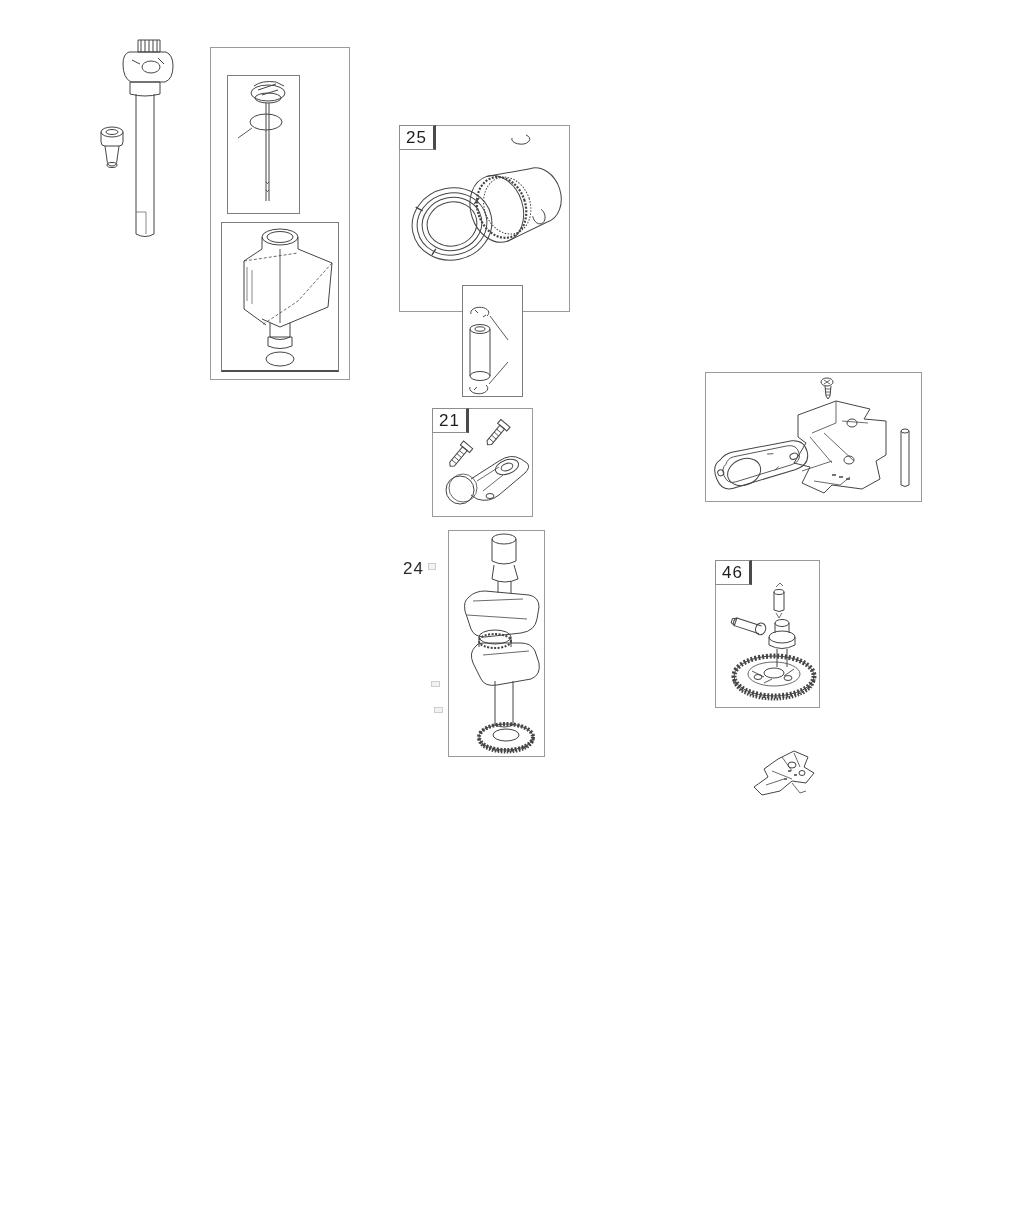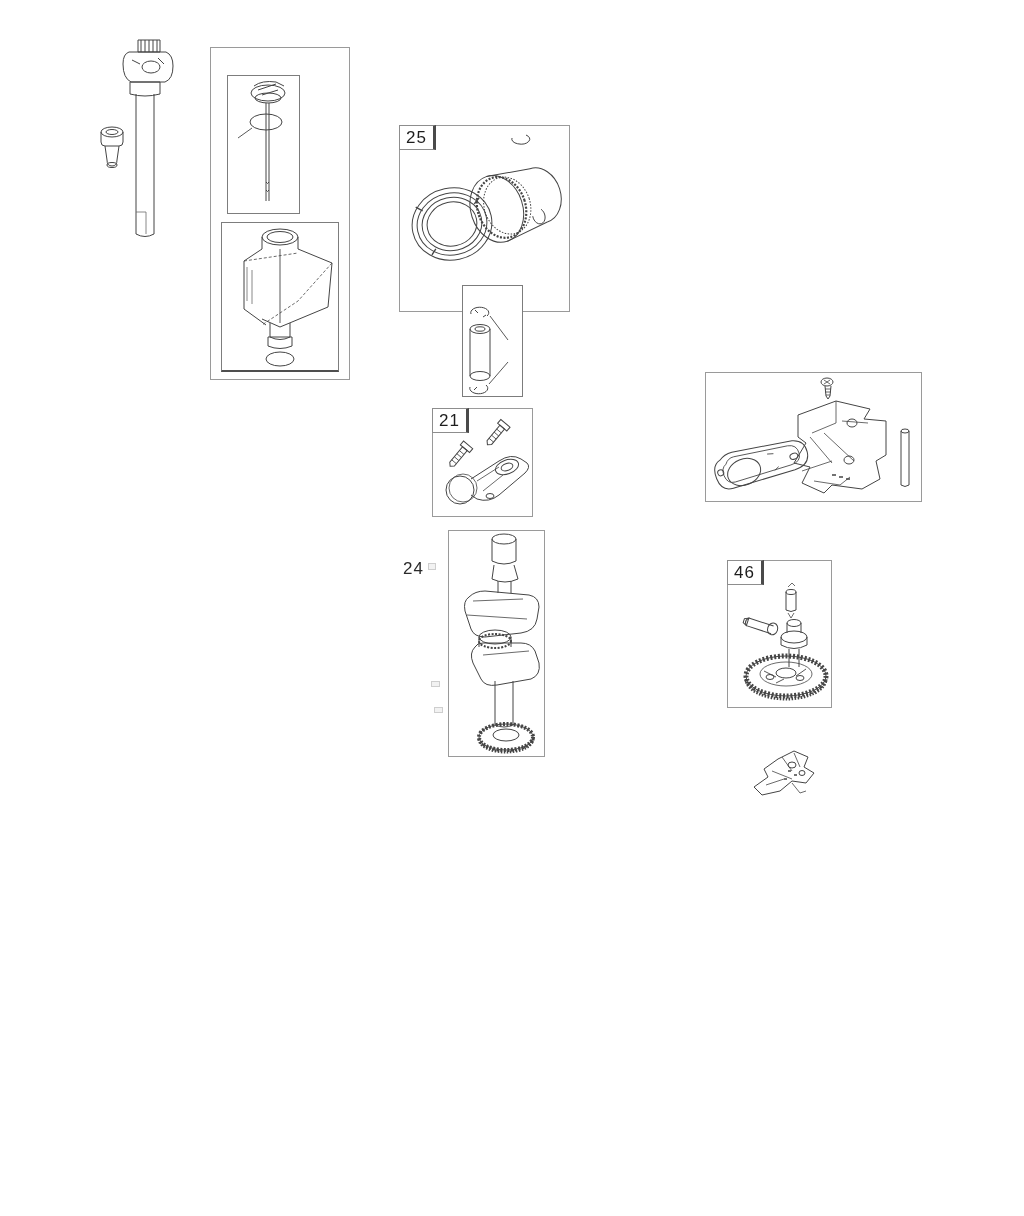--- a/index.html
+++ b/index.html
@@ -224,21 +224,21 @@
       </g>
 
       <g>
         <ellipse cx="199" cy="58" rx="4" ry="2"></ellipse>
         <path d="M195 58 v54 M203 58 v54"></path>
         <path d="M195 112 q4 3 8 0"></path>
       </g>
     </svg>
   </div>
 
-  <div class="box" style="left:715px;top:560px;width:105px;height:148px;margin-left:12px;">
+  <div class="box" style="left:715px;top:560px;width:105px;height:148px;">
     <div class="callout">
         <span>46</span>
       </div>
     <svg width="103" height="146" viewBox="0 0 103 146" fill="none" stroke="#454545" stroke-width="1">
 
       <g>
         <path d="M60 26 l4 -4 l3 3" stroke-width="0.8"></path>
         <ellipse cx="63" cy="31" rx="5" ry="2.5"></ellipse>
         <path d="M58 31 v18 M68 31 v18 M58 49 q5 3 10 0"></path>
         <path d="M60 52 l3 5 l3 -5" stroke-width="0.8"></path>

